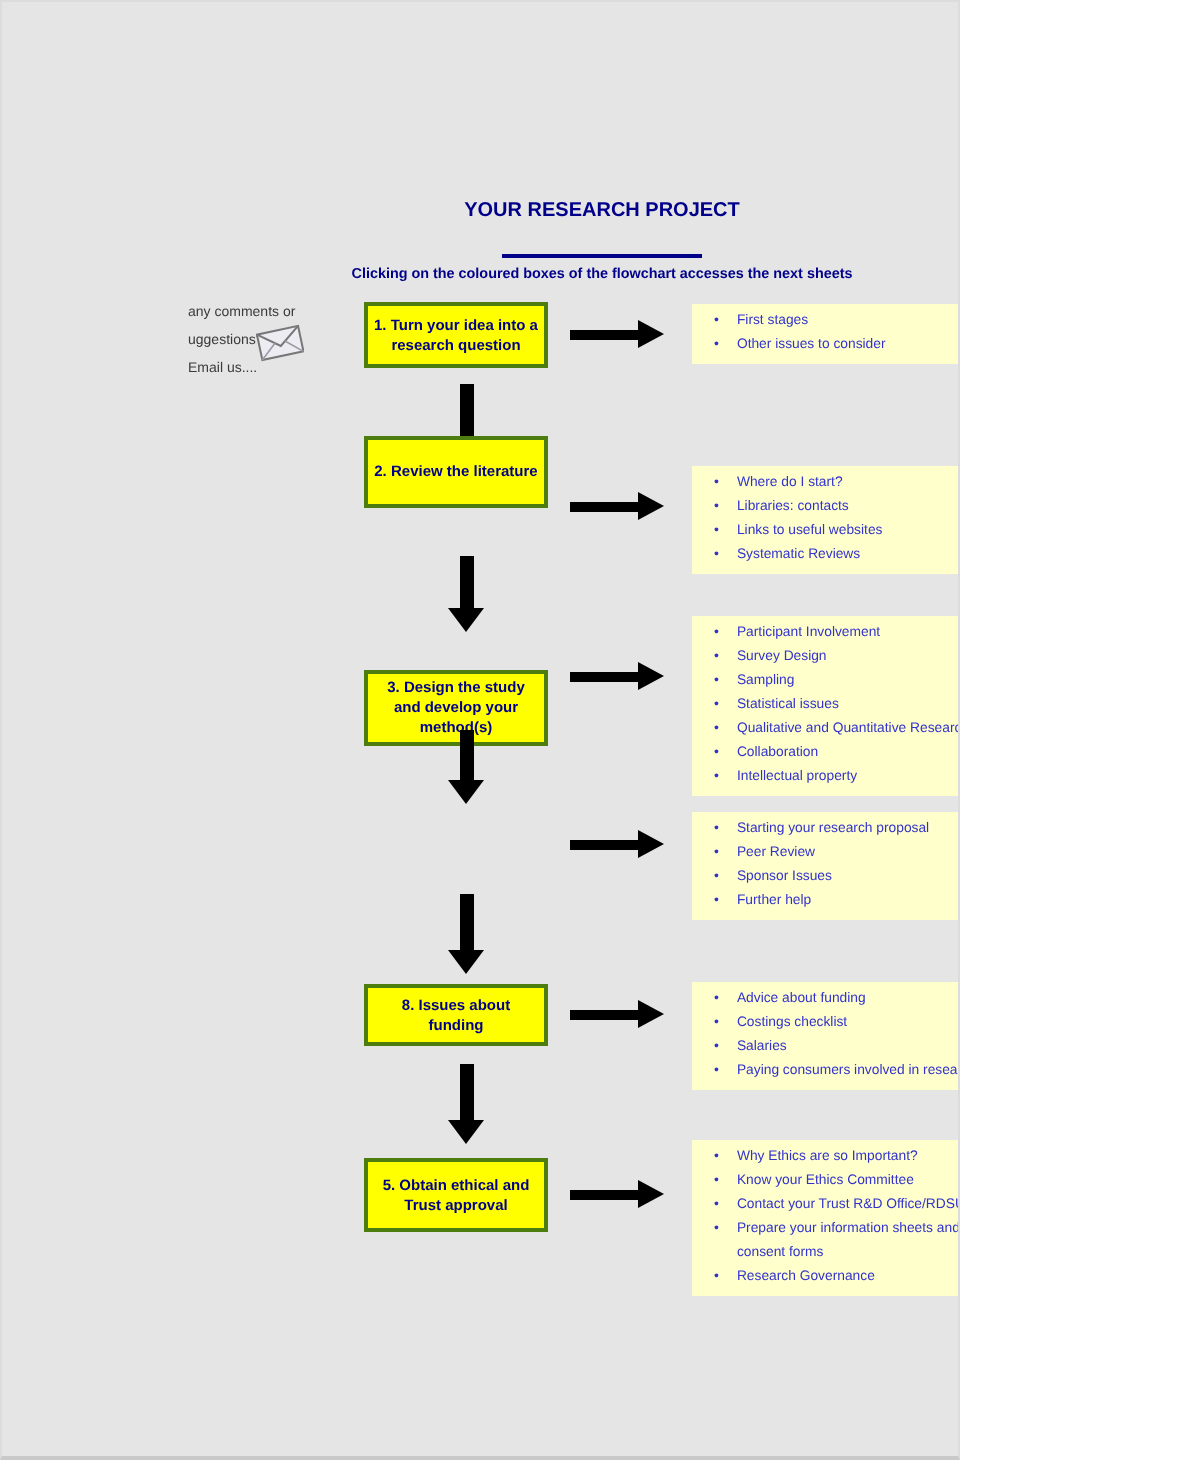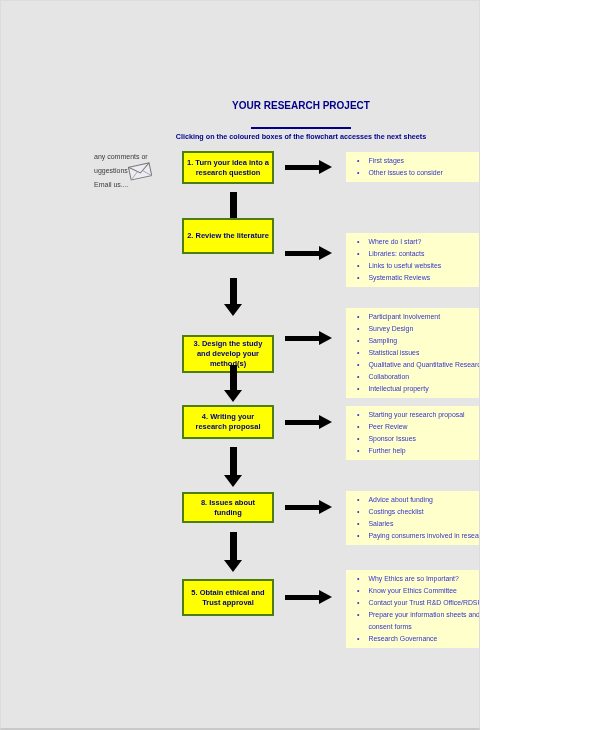--- a/index.html
+++ b/index.html
@@ -182,23 +182,20 @@
     <div class="li">
         <span class="dot">•</span>
         <span class="txt">Intellectual property</span>
       </div>
   </div>
   <div class="arrow-down" style="top:364px;height:37px;">
     <div class="shaft"></div>
       <div class="head"></div>
   </div>
 
-  <div class="flow-box" style="top:404px;height:34px;">
-    <span>4. Writing your research proposal</span>
-  </div>
   <div class="arrow-right" style="top:414px;">
     <div class="shaft"></div>
       <div class="head"></div>
   </div>
   <div class="bullet-list" style="top:405px;">
     <div class="li">
         <span class="dot">•</span>
         <span class="txt">Starting your research proposal</span>
       </div>
     <div class="li">

